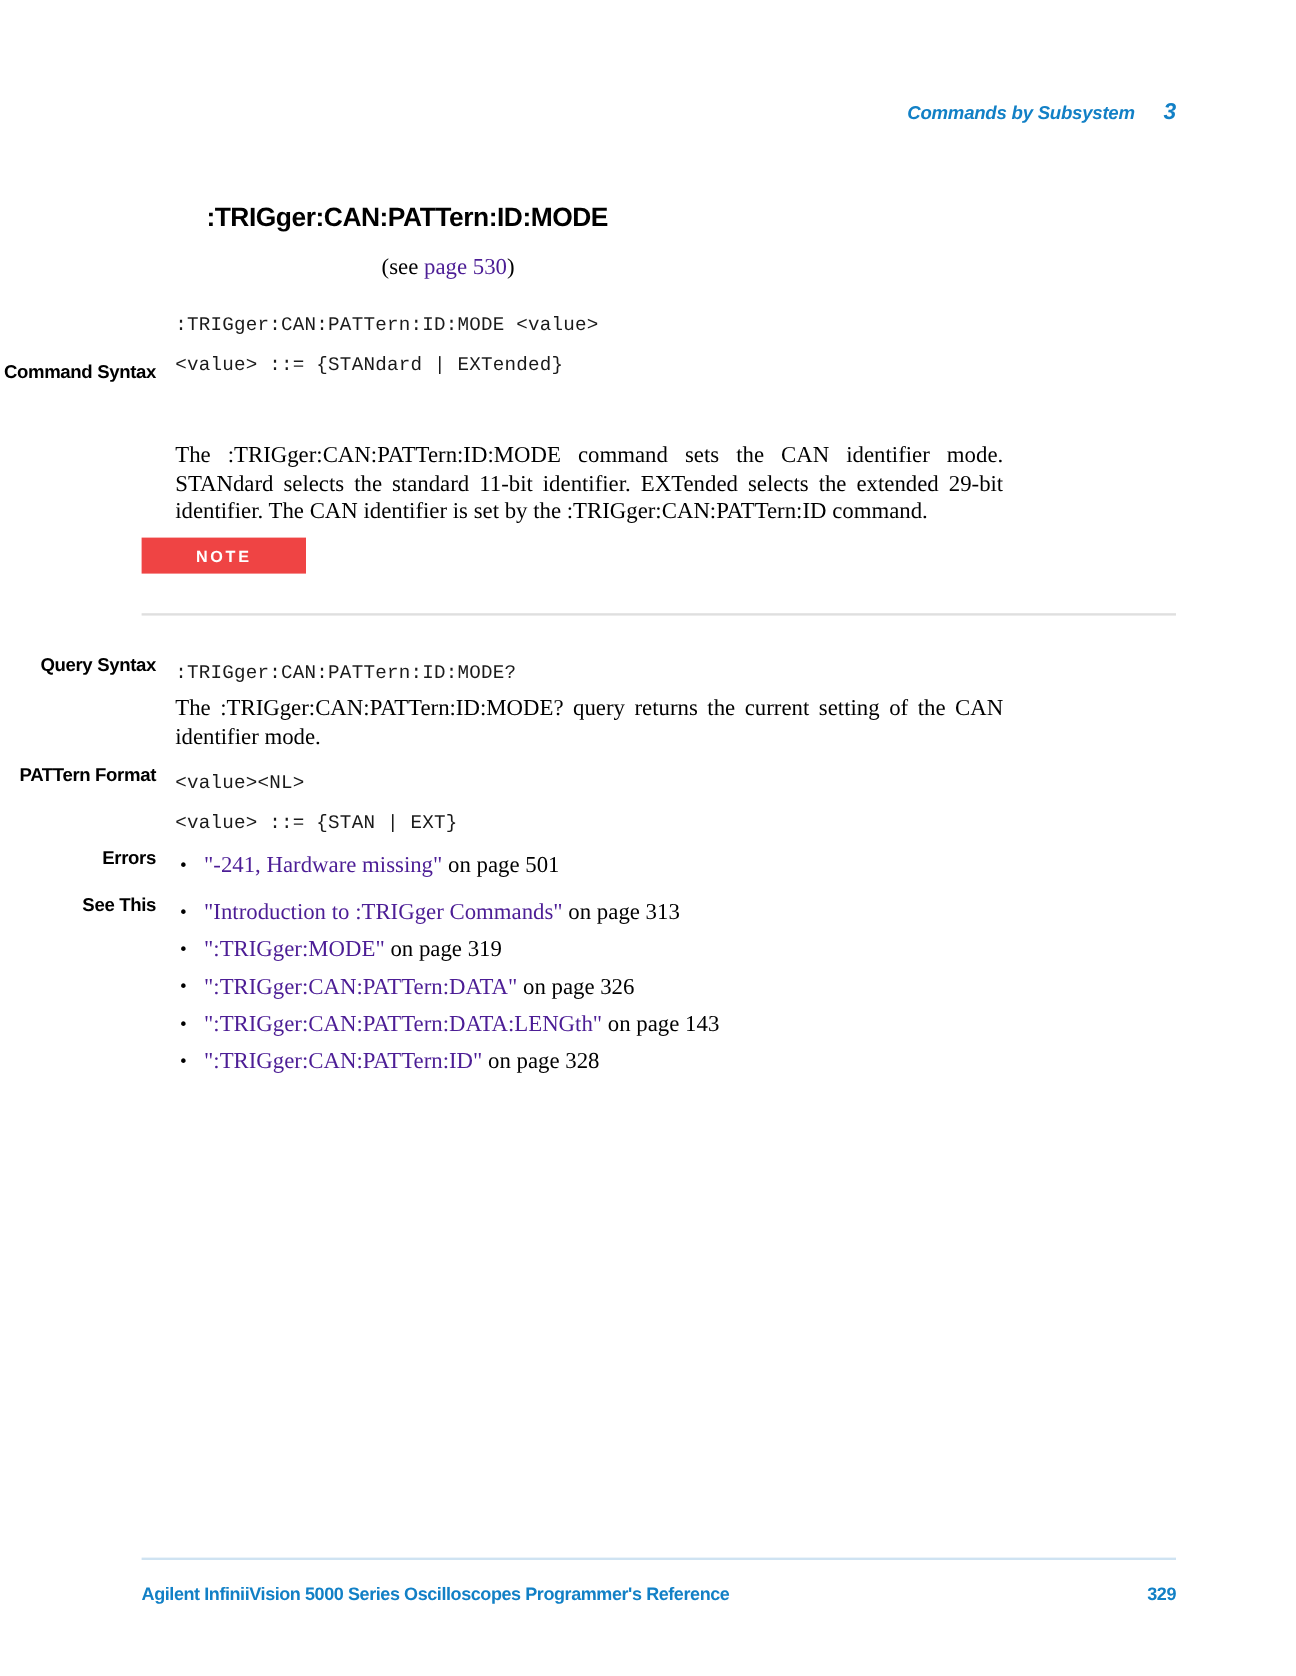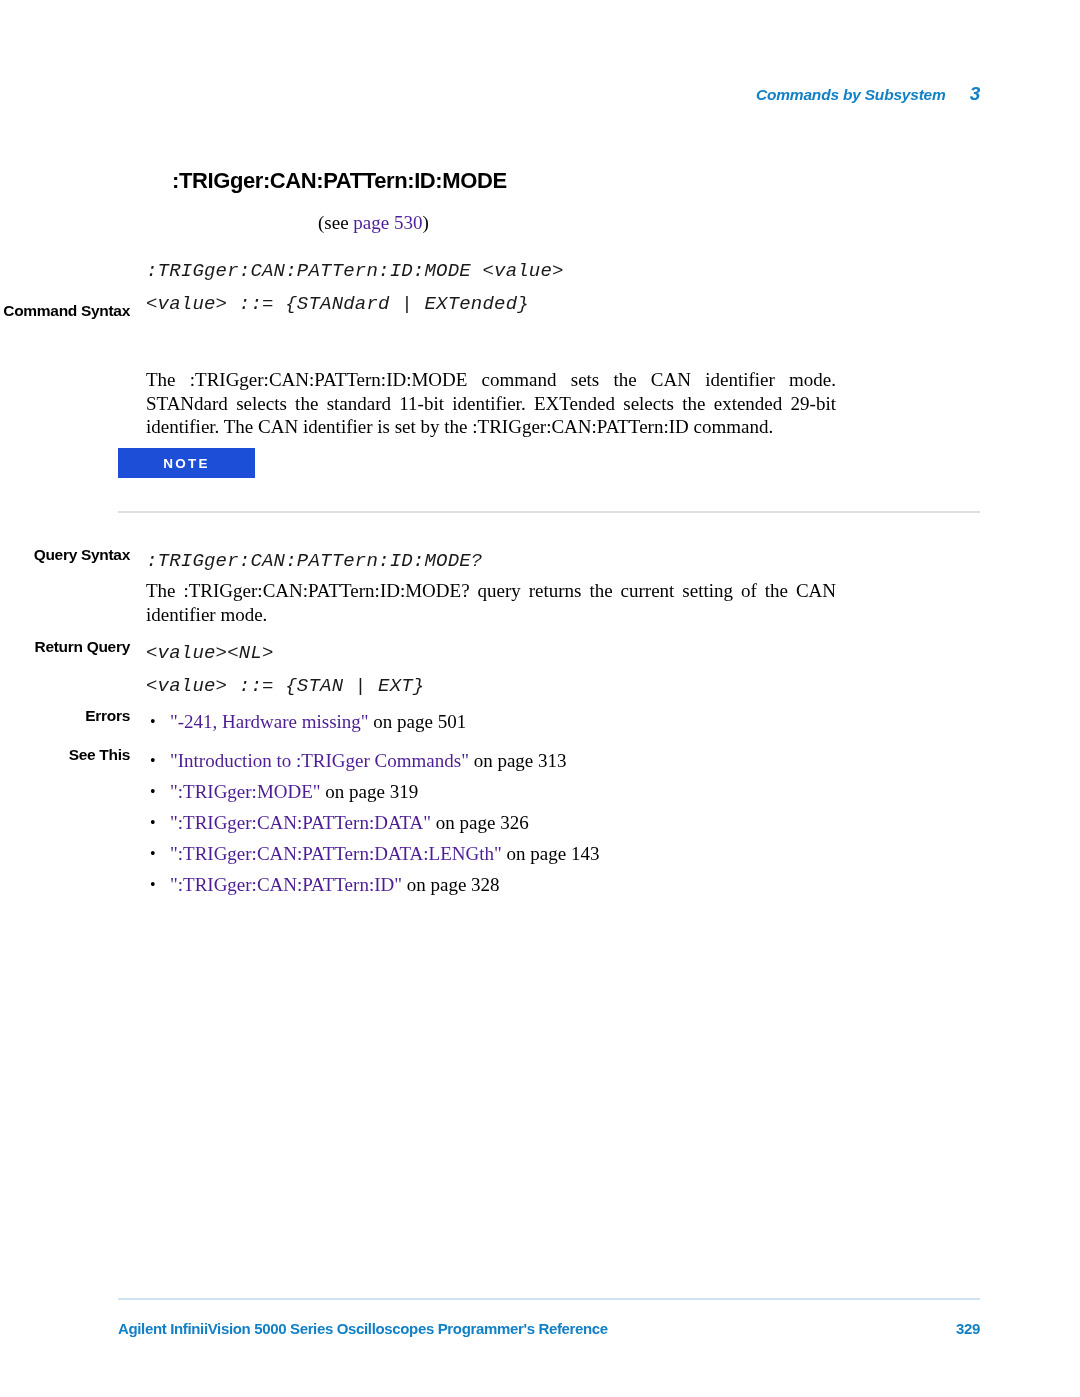--- a/index.html
+++ b/index.html
@@ -71,26 +71,25 @@
     left: 318px;
     top: 212px;
     font-size: 19px;
     line-height: 22px;
     white-space: nowrap;
   }
 
   
   .mono {
     font-family: "Liberation Mono", monospace;
-    font-size: 19px;
+    font-size: 16px;
     line-height: 33px;
     color: #1a1a1a;
     letter-spacing: 0.2px;
     white-space: pre;
-    font-style: italic;
   }
 
   
   .prose {
     font-family: "Liberation Serif", serif;
     font-size: 19px;
     line-height: 23.5px;
     text-align: justify;
     color: #000;
     width: 690px;
@@ -102,21 +101,21 @@
     left: 0;
     top: 448px;
     width: 1080px;
     display: flex;
     align-items: flex-start;
   }
   .note-badge {
     margin-left: 118px;
     width: 137px;
     height: 30px;
-    background: #1d4ed8;
+    background: #ef4444;
     color: #ffffff;
     font-family: "Liberation Sans", sans-serif;
     font-weight: bold;
     font-size: 13.5px;
     letter-spacing: 2.2px;
     display: flex;
     align-items: center;
     justify-content: center;
     flex: 0 0 auto;
   }
@@ -233,21 +232,21 @@
 </div>
 
 <div class="row" style="left:0; top:579px; width:1080px;">
   <div class="label"></div>
   <div class="body">
     <div class="prose">The :TRIGger:CAN:PATTern:ID:MODE? query returns the current setting of the CAN identifier mode.</div>
   </div>
 </div>
 
 <div class="row" style="left:0; top:637px; width:1080px;">
-  <div class="label">Return Query</div>
+  <div class="label">PATTern Format</div>
   <div class="body">
     <div class="mono">&lt;value&gt;&lt;NL&gt;</div>
     <div class="mono">&lt;value&gt; ::= {STAN | EXT}</div>
   </div>
 </div>
 
 <div class="row" style="left:0; top:706px; width:1080px;">
   <div class="label">Errors</div>
   <div class="body">
     <ul class="bullets" id="errors-list">

